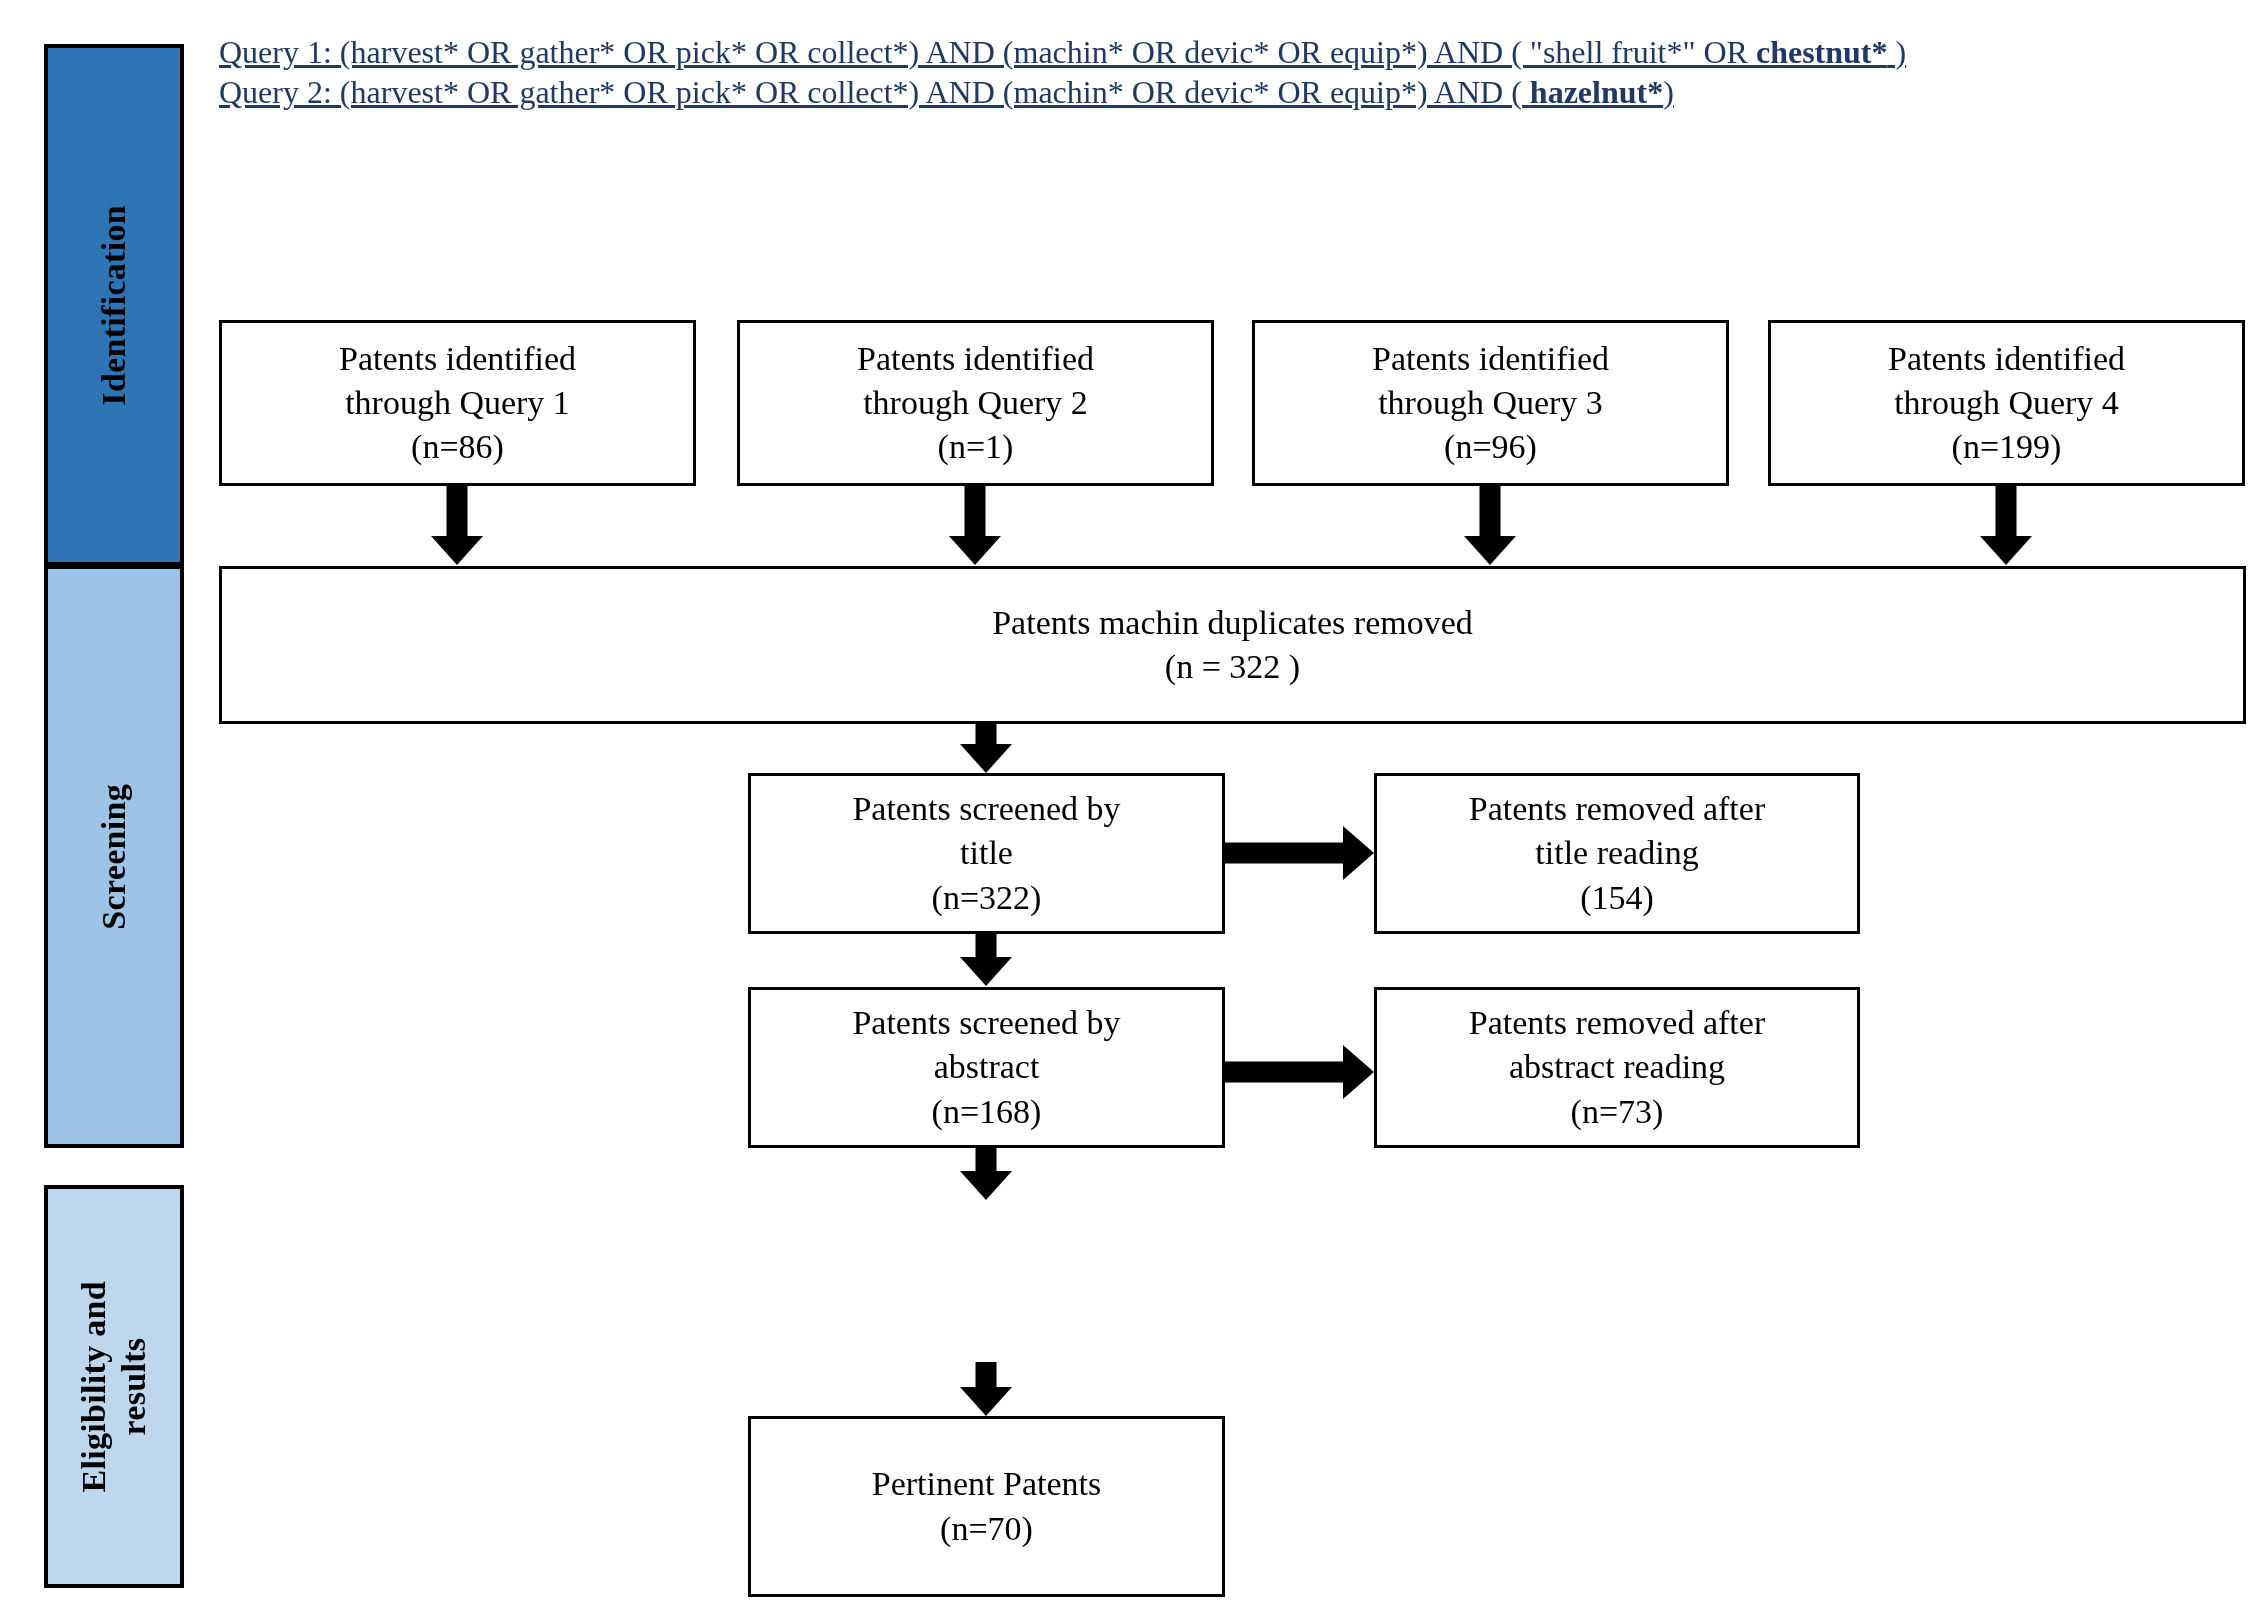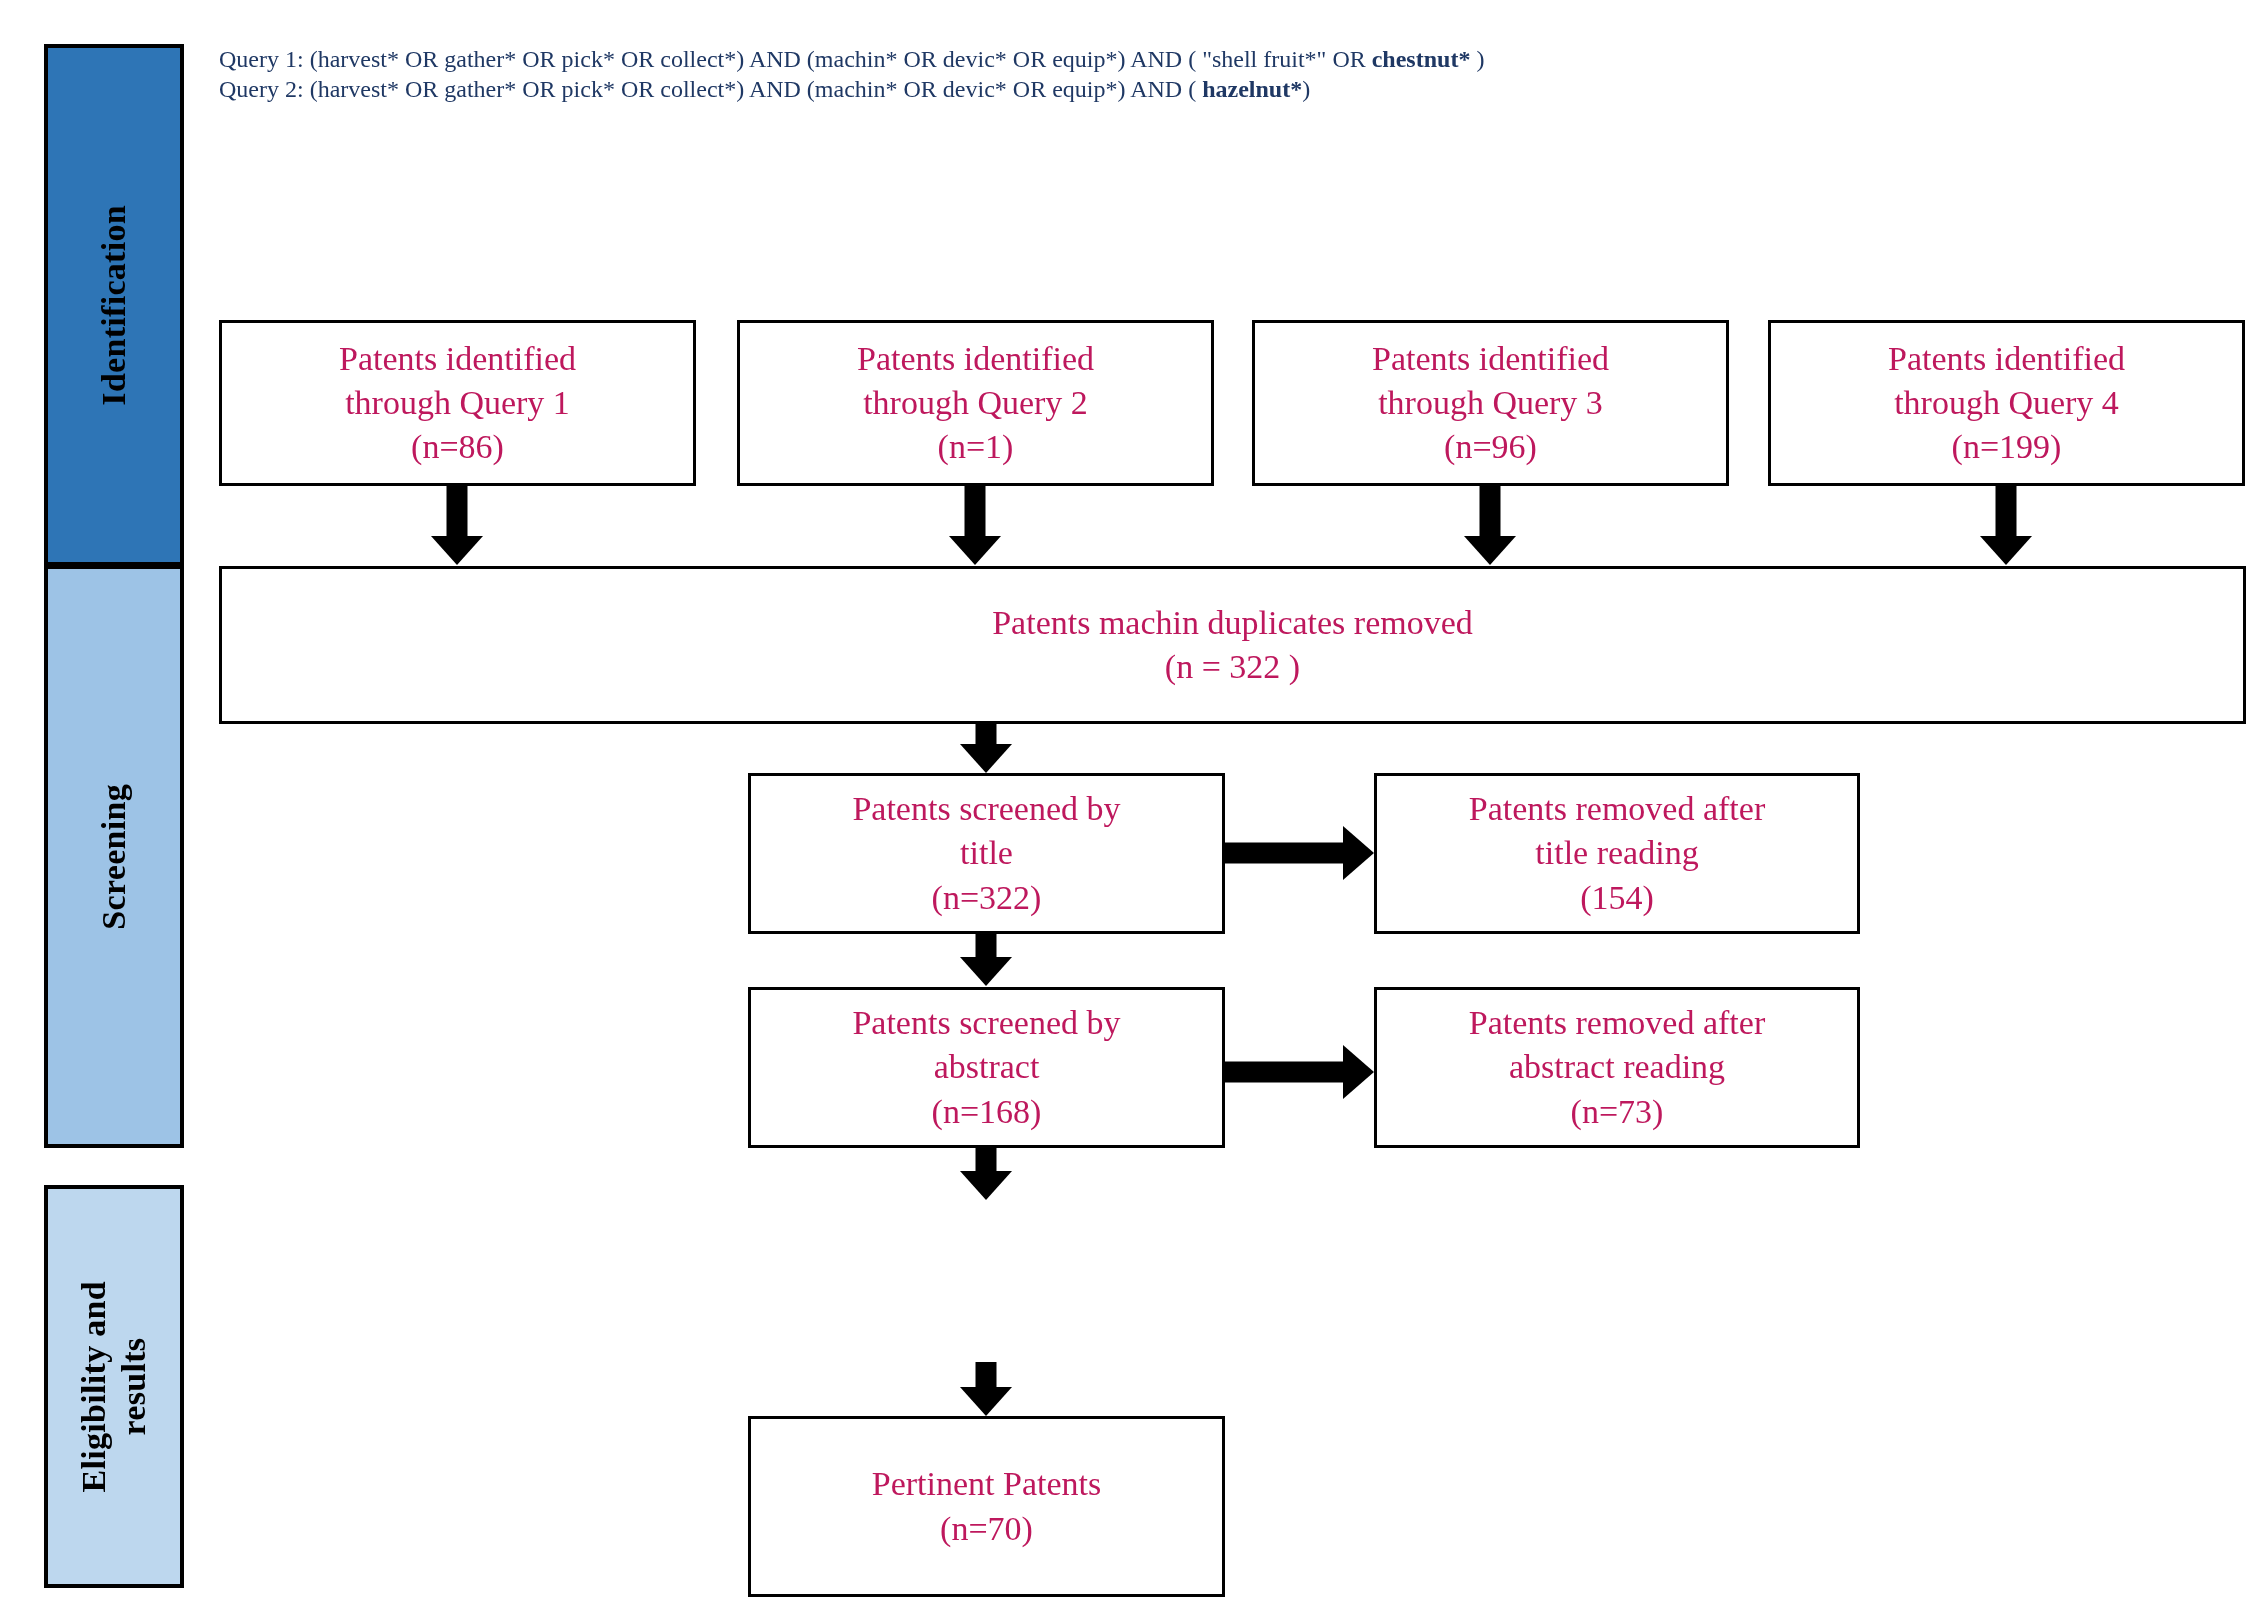--- a/index.html
+++ b/index.html
@@ -50,40 +50,41 @@
   }
   #phase-eligibility {
     left: 44px; top: 1185px;
     width: 140px; height: 403px;
     background: #BDD7EE;
   }
 
   
   #query-block {
     position: absolute;
-    left: 219px; top: 45px;
+    left: 219px; top: 33px;
     width: 2025px;
     color: #1F3864;
-    font-size: 24px;
+    font-size: 32px;
     line-height: 1.24;
+    text-decoration: underline;
   }
   .query-line { display: block; }
   .query-line b { font-weight: bold; }
 
   
   .flow-box {
     position: absolute;
     border: 3.7px solid #000000;
     background: #ffffff;
     box-sizing: border-box;
     display: flex;
     flex-direction: column;
     align-items: center;
     justify-content: center;
-    color: #be185d;
+    color: #000000;
     font-size: 34px;
     line-height: 1.30;
     text-align: center;
     padding: 3.7px 6.2px;
   }
   .flow-box .ln { display: block; white-space: nowrap; }
 
   #box-q1 { left: 219px;  top: 320px; width: 477px;  height: 166px; }
   #box-q2 { left: 737px; top: 320px; width: 477px;  height: 166px; }
   #box-q3 { left: 1252px; top: 320px; width: 477px;  height: 166px; }

